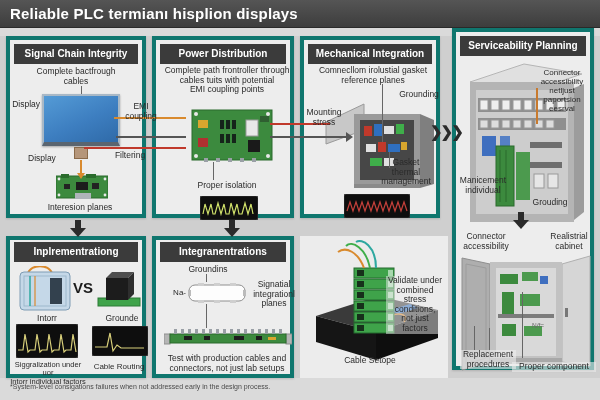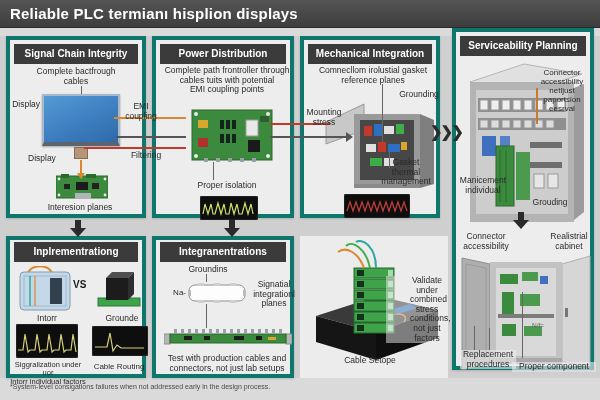--- a/index.html
+++ b/index.html
@@ -28,21 +28,21 @@
   .connbox { position:absolute; background:#b5967a; border:1px solid #8a6a4a; z-index:3; }
   .arrowd { position:absolute; width:6px; height:8px; background:#2b2b2b; z-index:7; }
   .arrowd::after { content:""; position:absolute; left:-5px; top:8px;
                    border:8px solid transparent; border-top:9px solid #2b2b2b; border-bottom:none; }
   .tri-right { position:absolute; width:0; height:0; border:5px solid transparent;
                border-left:7px solid #555; border-right:none; z-index:5; }
   .tri-down-o { position:absolute; width:0; height:0; border:4px solid transparent;
                 border-top:6px solid #d98a2e; border-bottom:none; z-index:5; }
   .chev { position:absolute; font-size:15px; font-weight:bold; color:#2b2b2b;
           letter-spacing:-2px; z-index:7; }
-  .vs { position:absolute; font-size:10px; font-weight:bold; color:#1b1b1b; z-index:6; }
+  .vs { position:absolute; font-size:15px; font-weight:bold; color:#1b1b1b; z-index:6; }
   #footer { position:absolute; left:10px; top:383px; width:480px; font-size:7px;
             color:#4a4a4a; text-align:left; z-index:6; }
   svg { position:absolute; z-index:2; }
 </style>
 </head>
 <body>
 
 <div id="stage">
   <div class="strip" style="top:28px;height:8px;"></div>
   <div class="strip" style="top:378px;height:22px;"></div>
@@ -329,32 +329,32 @@
       <rect x="48" y="74" width="40" height="10" fill="#3fa34a" stroke="#256b2e"></rect>
         <rect x="51" y="76" width="7" height="6" fill="#17301b"></rect>
         <rect x="82" y="76" width="5" height="6" fill="#a8d8ae"></rect>
       <rect x="48" y="85" width="40" height="10" fill="#3fa34a" stroke="#256b2e"></rect>
         <rect x="51" y="87" width="7" height="6" fill="#17301b"></rect>
         <rect x="82" y="87" width="5" height="6" fill="#a8d8ae"></rect>
       <path d="M58,30 C52,14 40,8 32,14" fill="none" stroke="#d98a2e" stroke-width="2"></path>
       <path d="M64,30 C60,10 46,2 40,8" fill="none" stroke="#3fae4a" stroke-width="2"></path>
       <path d="M70,30 C70,8 56,0 50,4" fill="none" stroke="#2ea8a0" stroke-width="2"></path>
     </svg>
-    <div class="lbl" style="left:86px;top:40px;width:58px;background:rgba(236,236,236,.5);padding-left:24px;">Validate under
+    <div class="lbl" style="left:86px;top:40px;width:58px;background:rgba(236,236,236,.5);">Validate under
 combined stress
 conditions,
 not just
 factors</div>
     <div class="lbl" style="left:30px;top:120px;width:80px;">Cable Setope</div>
   </div>
 
   <div class="hline orange" style="left:114px;top:117px;width:72px;"></div>
   <div class="hline dark" style="left:116px;top:136px;width:70px;"></div>
   <div class="hline red" style="left:84px;top:147px;width:102px;"></div>
-  <div class="lbl" style="left:124px;top:151px;width:44px;">Filtering</div>
+  <div class="lbl" style="left:108px;top:151px;width:44px;">Filtering</div>
   <div class="hline red" style="left:270px;top:123px;width:60px;"></div>
   <div class="hline dark" style="left:270px;top:136px;width:76px;"></div>
   <div class="tri-right" style="left:346px;top:132px;"></div>
   <div class="chev" style="left:430px;top:123px;">❯❯❯</div>
   <div class="arrowd" style="left:75px;top:220px;"></div>
   <div class="arrowd" style="left:229px;top:220px;"></div>
 
   <div id="footer">*System-level consigations failures when not addressed early in the design process.</div>
 </div>
 

